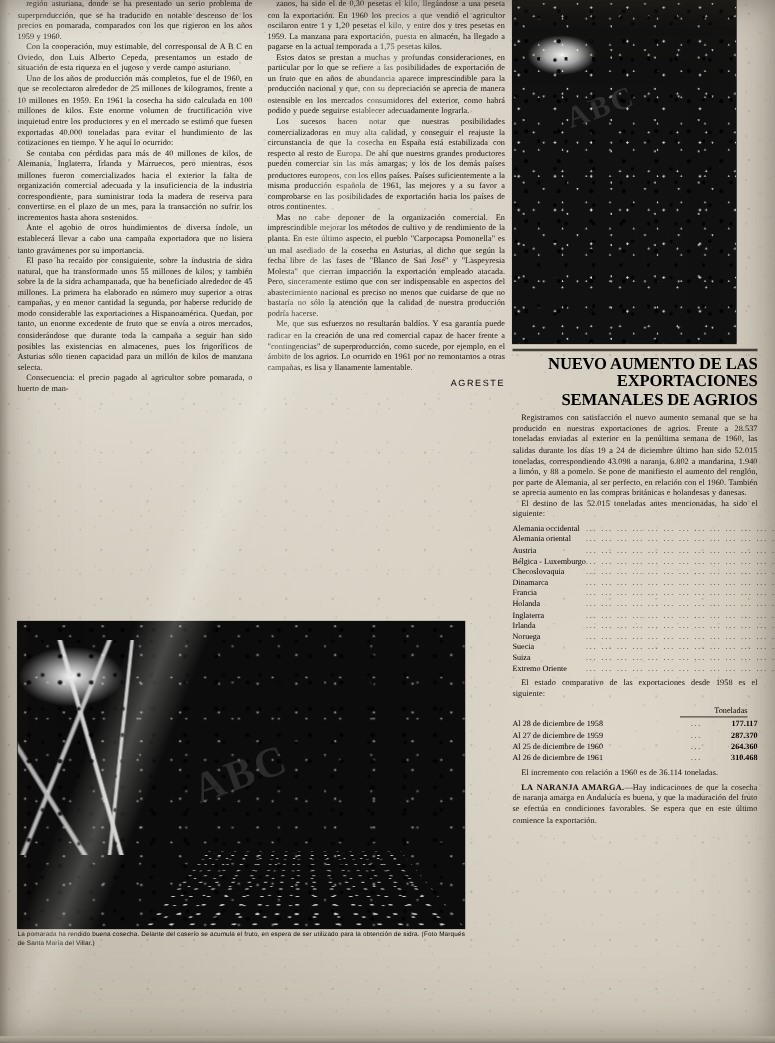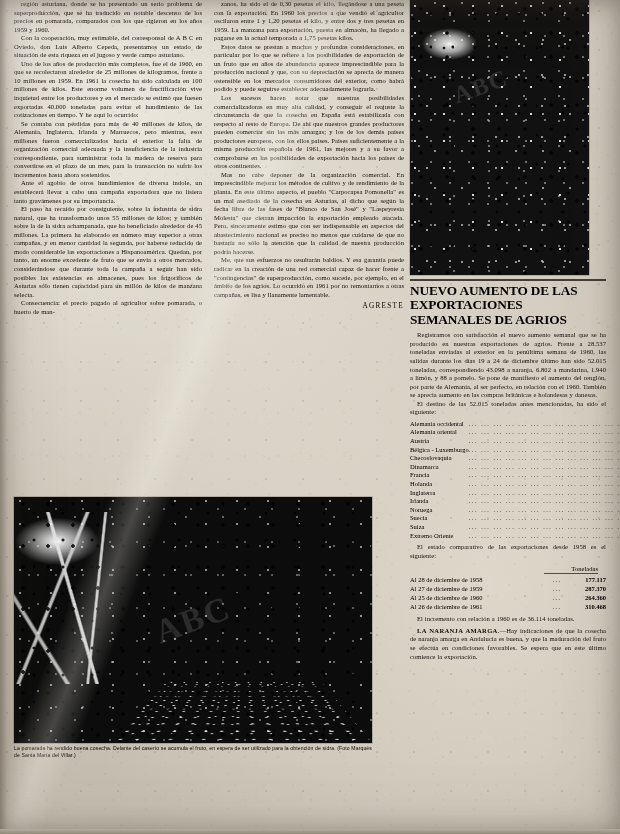--- a/index.html
+++ b/index.html
@@ -60,21 +60,21 @@
     margin:0;
     letter-spacing:.04px;
     word-spacing:.2px;
     text-indent:7px;
     filter:blur(.22px) contrast(1.35);
     opacity:.93;
   }
   .np + .np{margin-top:0;}
 
   .sig{
-    font-family:Liberation Serif, serif;
+    font-family:Liberation Sans, sans-serif;
     font-size:7.2px;letter-spacing:1.3px;
     text-align:right;color:#241f18;
     margin-top:3px;filter:blur(.2px) contrast(1.3);
   }
 
   
   .photo{
     position:relative;overflow:hidden;background:#0c0c0c;
     box-shadow:0 0 0 .5px rgba(0,0,0,.35);
   }
@@ -184,21 +184,21 @@
 
   
   .rule{height:1.6px;background:#2a251d;margin:4px 0 3px 0;opacity:.85;}
 
   .headline{
     font-family:"Liberation Serif", serif;
     font-weight:bold;
     font-size:13.3px;
     line-height:14.6px;
     letter-spacing:-.15px;
-    text-align:left;
+    text-align:right;
     color:#181510;
     filter:blur(.18px) contrast(1.35);
     margin:2px 0 0 0;
   }
   .subhead{
     font-family:"Liberation Serif", serif;
     font-weight:bold;
     font-size:7.7px;line-height:10.2px;
     text-align:center;color:#211d16;
     margin-top:4px;

